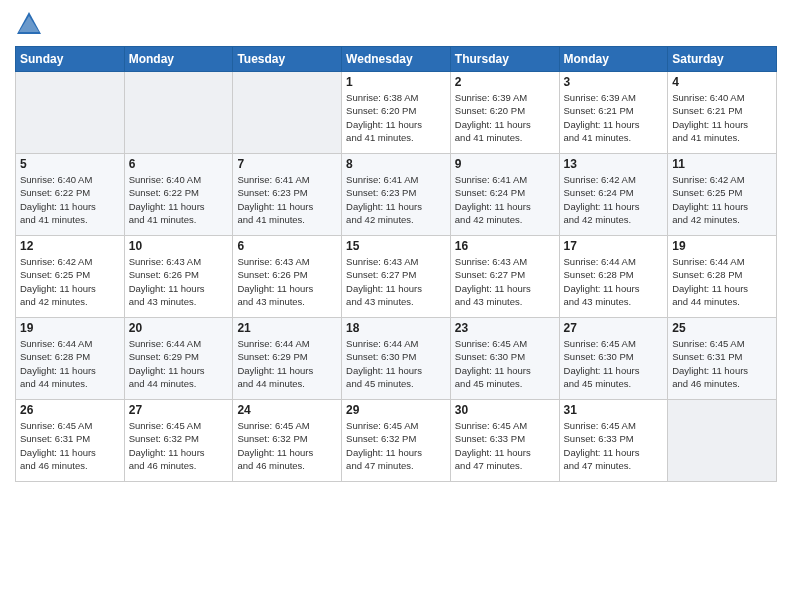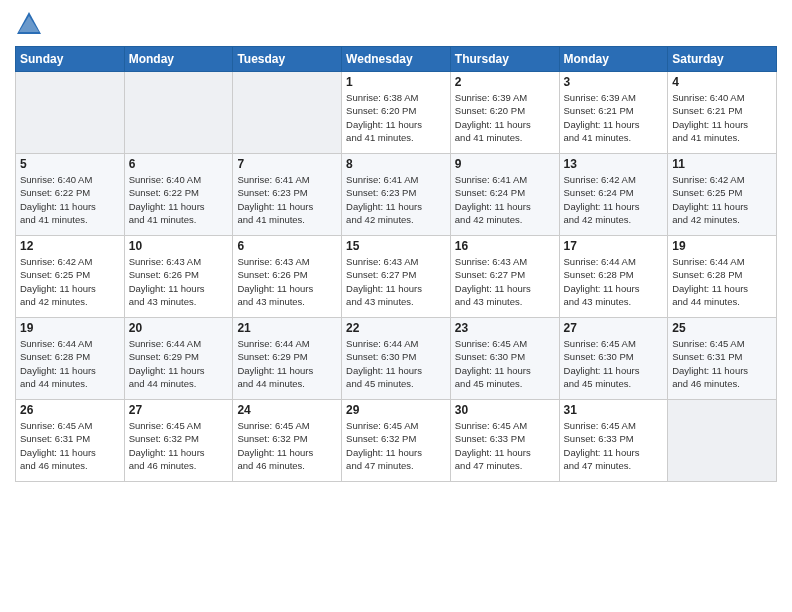--- a/index.html
+++ b/index.html
@@ -276,21 +276,21 @@
 and 44 minutes.</div>
           </td>
           <td>
             <span class="day-num">21</span>
             <div class="day-info" style="white-space: pre-line;">Sunrise: 6:44 AM
 Sunset: 6:29 PM
 Daylight: 11 hours
 and 44 minutes.</div>
           </td>
           <td>
-            <span class="day-num">22</span>
+            <span class="day-num">18</span>
             <div class="day-info" style="white-space: pre-line;">Sunrise: 6:44 AM
 Sunset: 6:30 PM
 Daylight: 11 hours
 and 45 minutes.</div>
           </td>
           <td>
             <span class="day-num">23</span>
             <div class="day-info" style="white-space: pre-line;">Sunrise: 6:45 AM
 Sunset: 6:30 PM
 Daylight: 11 hours

